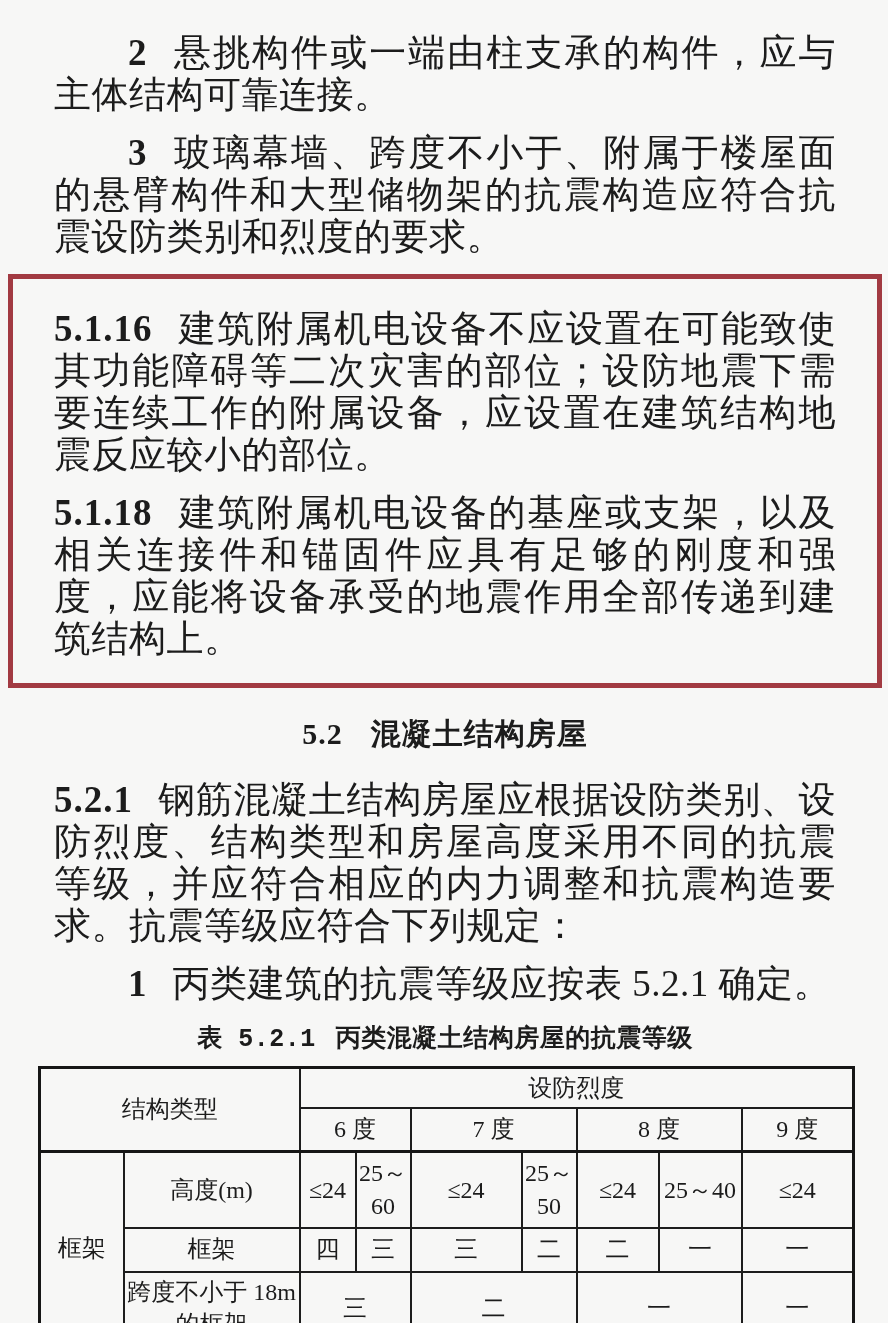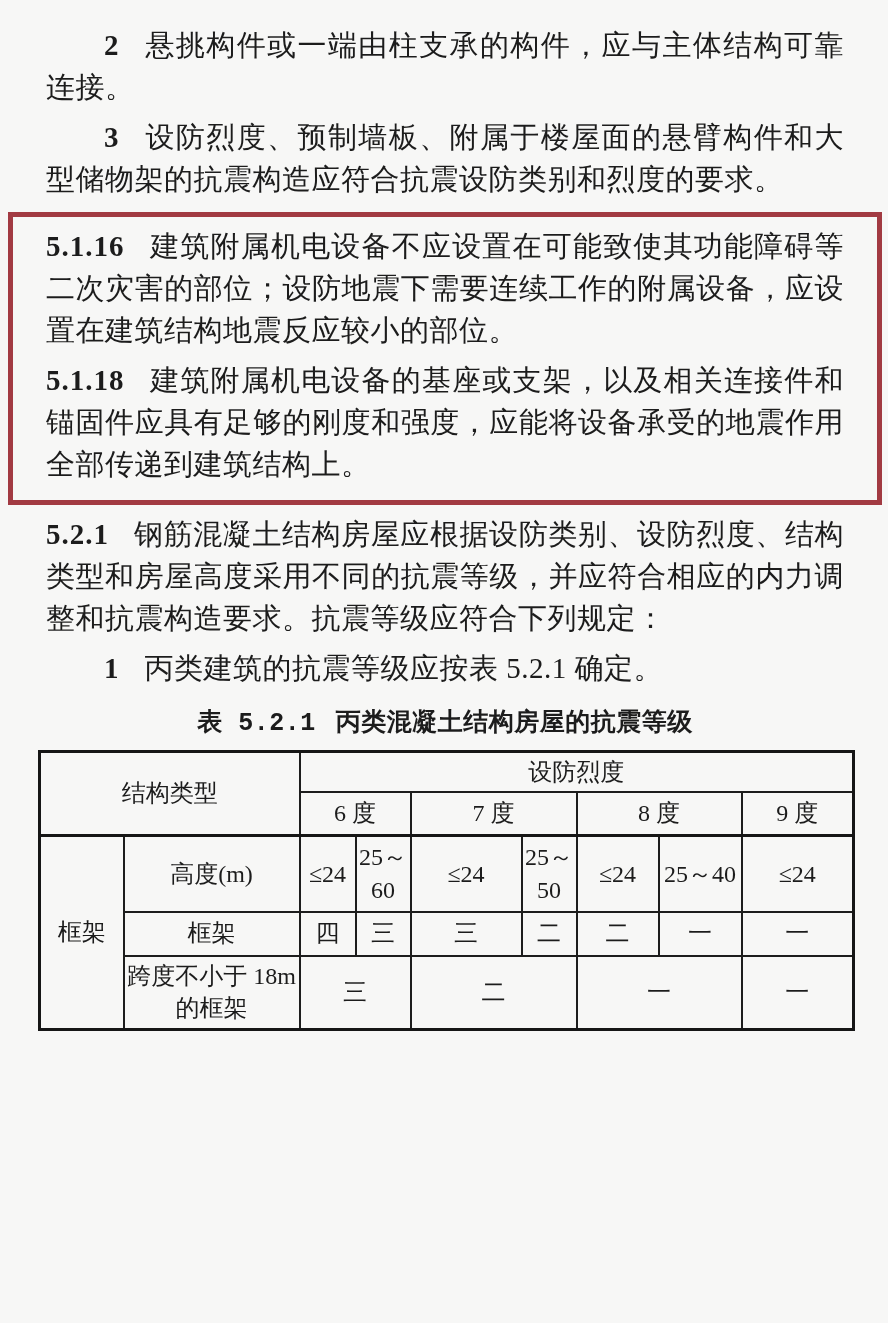--- a/index.html
+++ b/index.html
@@ -15,36 +15,36 @@
     color: #1c1c1c;
     -webkit-font-smoothing: antialiased;
   }
   .page {
     box-sizing: border-box;
     width: 888px;
     height: 1323px;
     padding: 16px 36px 0 38px;
   }
   p.para {
-    margin: 8px;
-    font-size: 29px;
+    margin: 16px;
+    font-size: 37px;
     line-height: 42px;
     text-align: justify;
     letter-spacing: 0.5px;
   }
   p.indent { text-indent: 2em; }
   .cnum {
     font-weight: bold;
     margin-right: 25px;
     letter-spacing: 1px;
   }
   .hl-box {
     border: 5px solid #a23a42;
     margin: 12px -30px 0 -30px;
-    padding: 0 25px 7px 25px;
+    padding: 13px 25px 7px 25px;
     background: transparent;
   }
   .hl-box p.para + p.para { margin-top: 0; }
   h2.section {
     margin: 26px 0 24px 0;
     text-align: center;
     font-size: 30px;
     font-weight: bold;
     letter-spacing: 1px;
   }
@@ -82,28 +82,29 @@
   tr.row-frame { height: 44px; }
   tr.row-span18 { height: 74px; }
 </style>
 </head>
 <body>
 
 <div class="page">
 
   <p class="para indent"><b class="cnum">2</b><span>悬挑构件或一端由柱支承的构件，应与主体结构可靠连接。</span></p>
 
-  <p class="para indent"><b class="cnum">3</b><span>设防烈度、预制墙板、附属于楼屋面的悬臂构件和大型储物架的抗震构造应符合抗震设防类别和烈度的要求。</span></p>
+  <p class="para indent"><b class="cnum">3</b><span>玻璃幕墙、跨度不小于、附属于楼屋面的悬臂构件和大型储物架的抗震构造应符合抗震设防类别和烈度的要求。</span></p>
 
   <div class="hl-box">
     <p class="para"><b class="cnum">5.1.16</b><span>建筑附属机电设备不应设置在可能致使其功能障碍等二次灾害的部位；设防地震下需要连续工作的附属设备，应设置在建筑结构地震反应较小的部位。</span></p>
     <p class="para"><b class="cnum">5.1.18</b><span>建筑附属机电设备的基座或支架，以及相关连接件和锚固件应具有足够的刚度和强度，应能将设备承受的地震作用全部传递到建筑结构上。</span></p>
   </div>
 
 
+  <h2 class="section"><span>5.2</span><span class="sec-title">混凝土结构房屋</span></h2>
 
   <p class="para"><b class="cnum">5.2.1</b><span>钢筋混凝土结构房屋应根据设防类别、设防烈度、结构类型和房屋高度采用不同的抗震等级，并应符合相应的内力调整和抗震构造要求。抗震等级应符合下列规定：</span></p>
 
   <p class="para indent"><b class="cnum">1</b><span>丙类建筑的抗震等级应按表 5.2.1 确定。</span></p>
 
   <p class="tbl-caption"><span>表 5.2.1</span><span class="cap-title">丙类混凝土结构房屋的抗震等级</span></p>
 
   <table class="grade">
     <colgroup>
       <col style="width:84px">

